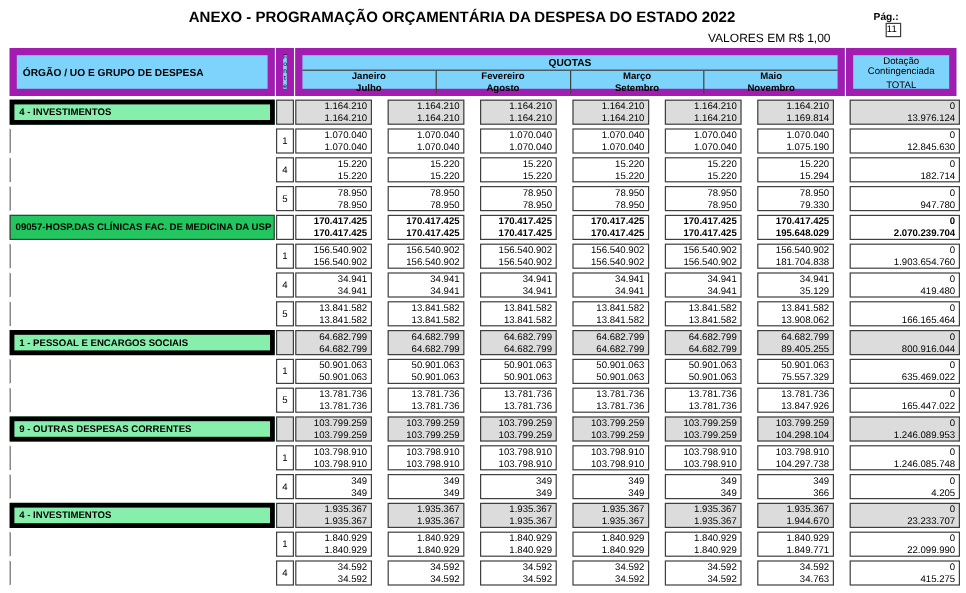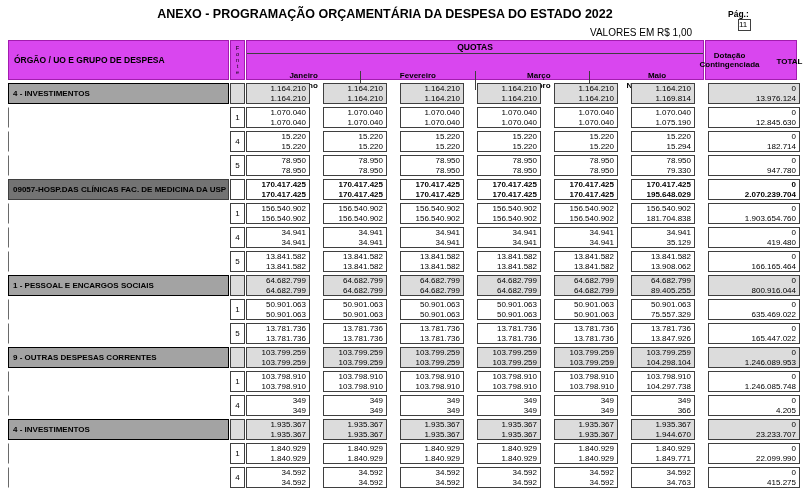--- a/index.html
+++ b/index.html
@@ -16,43 +16,43 @@
     position:absolute; top:9px; left:728px; font-size:8.5px; font-weight:bold;
   }
   .pag .num { margin-left:10px; font-weight:normal; }
   .valores {
     position:absolute; top:27px; left:590px; width:207px; text-align:left; font-size:10px;
   }
   .report { position:absolute; top:40px; left:8px; width:792px; }
 
   
   .hdr { display:flex; gap:1px; height:40px; }
-  .hcell { border:1px solid #a21caf; background:#d946ef;gap:17px; }
+  .hcell { border:6px solid #a21caf; background:#7dd3fc; }
   .hdr-org {
     width:221px; display:flex; align-items:center; padding-left:5px;
     font-weight:bold; font-size:8.5px;
   }
   .hdr-fonte {
     width:15px; display:flex; align-items:center; justify-content:center;
     font-size:5.5px; line-height:6px; white-space:pre-line; text-align:center;
   }
   .hdr-quotas { width:458px; display:flex; flex-direction:column; padding:0; }
   .hdr-quotas-title {
     height:13px; border-bottom:1px solid #3f3f3f; text-align:center;
     font-weight:bold; font-size:8.5px; line-height:13px;
   }
   .hdr-months { flex:1; display:flex; }
   .hdr-month {
-    flex:1; display:flex; align-items:center; justify-content:center; text-align:right;
+    flex:1; display:flex; align-items:center; justify-content:center; text-align:center;
     font-weight:bold; font-size:8px; line-height:9.5px; white-space:pre-line;
   }
   .hdr-month + .hdr-month { border-left:1px solid #3f3f3f; }
   .hdr-dot {
-    width:92px; display:flex; align-items:center; justify-content:center;
-    text-align:center; font-weight:bold; font-size:8px; line-height:9px; white-space:pre-line;
+    width:92px; display:flex; flex-direction:column; align-items:center; justify-content:center;
+    text-align:center; font-weight:normal; font-size:8px; line-height:9px; white-space:pre-line;
   }
   .hdr-dot .total-line { margin-top:2px;text-align:center; }
 
   
   .rows { margin-top:0; }
   .row { display:flex; gap:1px; height:21px; margin-top:3px; }
   .row-label {
     width:221px; display:flex; align-items:center; padding-left:4px;
     font-weight:bold; font-size:8px; border:1px solid transparent;
     border-left:1px solid #6a6a6a; overflow:hidden; white-space:nowrap;
@@ -63,23 +63,23 @@
   }
   .num {
     border:1px solid #3f3f3f; background:#fff;
     display:flex; flex-direction:column; justify-content:center;
     text-align:right; padding-right:3px; font-size:8px; line-height:9.5px;
   }
   .num.m { flex:1; }
   .num.tot { width:92px; }
   .row-values { display:flex; gap:13px; flex:1; }
 
-  .t-group .row-label { border:1px solid #000000; background:#a3a3a3; }
+  .t-group .row-label { border:4px solid #000000; background:#86efac; }
   .t-group .row-fonte, .t-group .num { background:#dcdcdc; }
-  .t-uo .row-label { border:1px solid #3f3f3f; background:#737373; }
+  .t-uo .row-label { border:1px solid #3f3f3f; background:#22c55e; }
   .t-uo .num { font-weight:bold; }
 </style>
 </head>
 <body>
 
 <div class="title">ANEXO - PROGRAMAÇÃO ORÇAMENTÁRIA DA DESPESA DO ESTADO 2022</div>
 <div class="pag">
   <span>Pág.:</span><span class="num">11</span>
 </div>
 <div class="valores">VALORES EM R$ 1,00</div>

